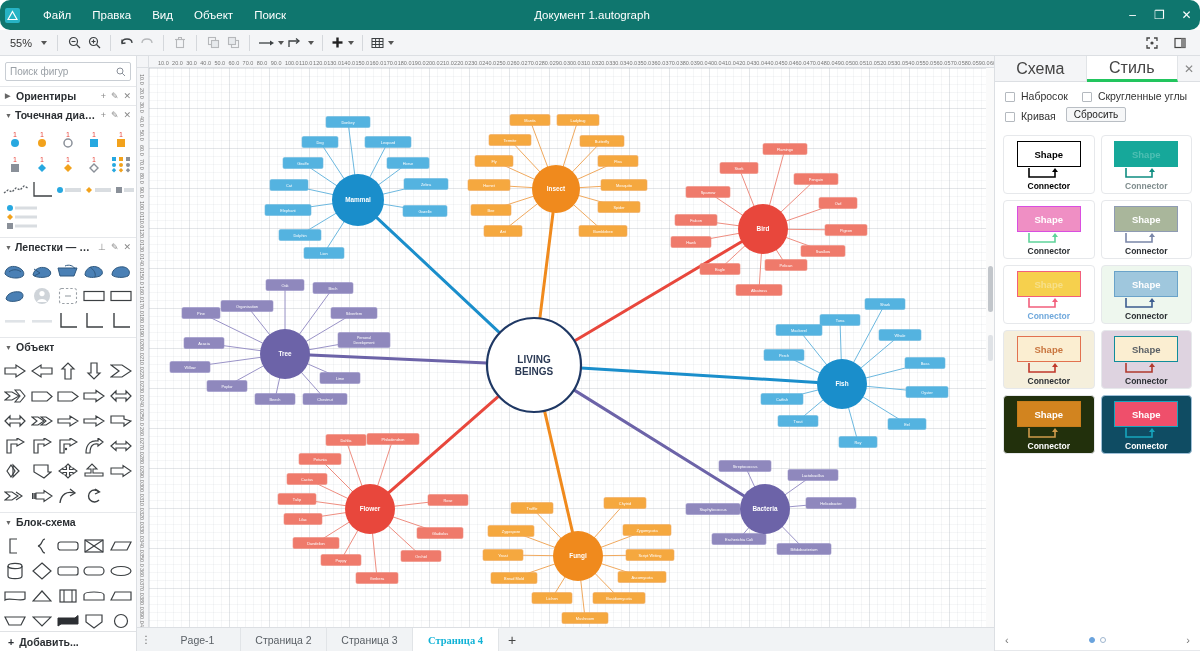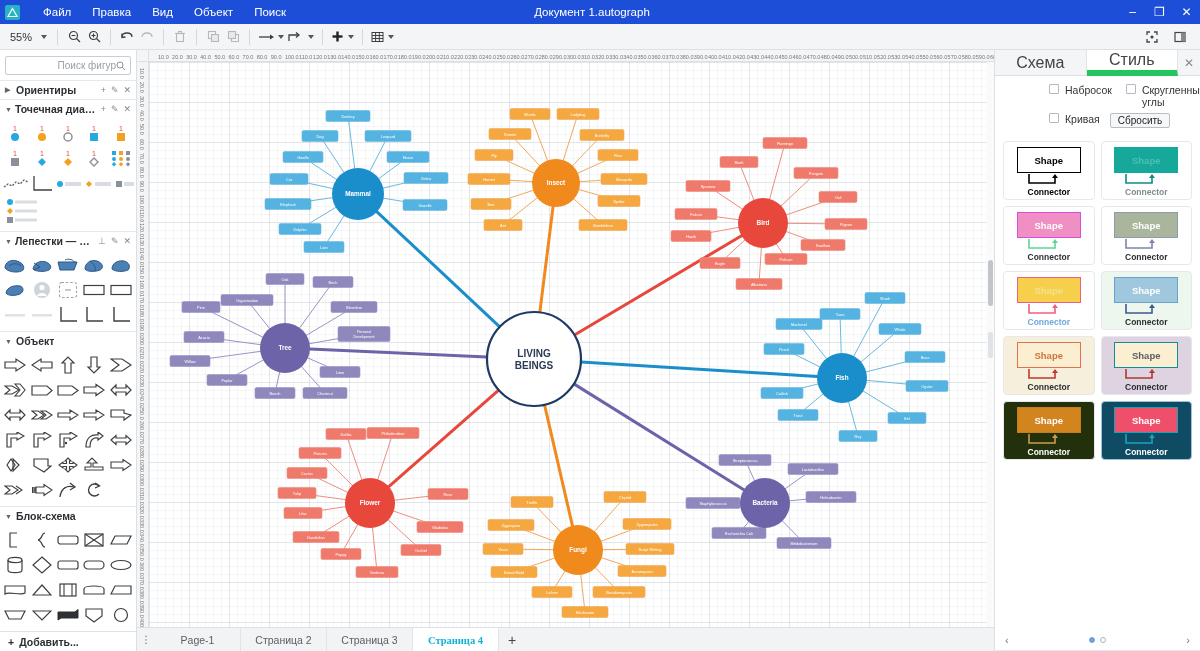--- a/index.html
+++ b/index.html
@@ -5,22 +5,22 @@
   * { box-sizing: border-box; margin:0; padding:0; }
   body {
     width:1200px; height:651px; overflow:hidden;
     font-family:"Liberation Sans", sans-serif;
     font-size:11px; color:#333; background:#fff;
   }
   .app { width:1200px; height:651px; display:flex; flex-direction:column; }
 
   
   .titlebar {
-    height:24px; background:#1d4ed8; color:#fff; display:flex; align-items:center;
-    position:relative; flex:none;
+    height:30px; background:#0f766e; color:#fff; display:flex; align-items:center;
+    position:relative; flex:none;border-radius:10px;
   }
   .logo {
     width:15px; height:15px; margin-left:5px; background:#27b3c4;
     display:flex; align-items:center; justify-content:center; border-radius:2px;
   }
   .logo svg { display:block; }
   .menubar { display:flex; margin-left:14px; gap:3px; }
   .menubar span {
     padding:2px 9px; font-size:11.5px; color:#fff; cursor:default; border-radius:2px;
   }
@@ -53,21 +53,21 @@
   
   .leftpanel {
     width:137px; background:#fff; border-right:1px solid #dcdfe3;
     display:flex; flex-direction:column; flex:none; overflow:hidden;
   }
   .searchwrap { padding:6px 5px 5px 5px; }
   .searchbox {
     height:19px; border:1px solid #c9ced4; border-radius:2px; background:#fff;
     display:flex; align-items:center; padding:0 4px; font-size:10px; color:#9aa0a6;
   }
-  .searchbox .sv { flex:1;text-align:right; }
+  .searchbox .sv { flex:1; }
   .shapelist { flex:1; overflow:hidden; }
   .sec-head {
     display:flex; align-items:center; height:19px; padding:0 5px;
     border-top:1px solid #e6e8eb; font-size:10.5px; color:#2b2f33; font-weight:bold;
     gap:3px;
   }
   .sec-head .tri { font-size:7px; color:#666; width:8px; }
   .sec-head .nm { white-space:nowrap; overflow:hidden; text-overflow:ellipsis; }
   .sec-head .acts { margin-left:auto; display:flex; gap:5px; color:#888; font-size:9px; font-weight:normal; }
   .sec-body { padding:4px 3px 5px 3px; }
@@ -131,24 +131,24 @@
   
   .rightpanel {
     width:206px; background:#fff; border-left:1px solid #dcdfe3; flex:none;
     display:flex; flex-direction:column;
   }
   .rp-tabs { display:flex; height:26px; border-bottom:1px solid #dcdfe3; background:#f4f5f7; }
   .rp-tab {
     flex:1; display:flex; align-items:center; justify-content:center; font-size:16px; color:#444;
     border-right:1px solid #e1e4e7;
   }
-  .rp-tab.active { background:#fff; border-bottom:6px solid #22c55e; margin-bottom:-1px; }
+  .rp-tab.active { background:#fff; border-bottom:3px solid #22c55e; margin-bottom:-1px; }
   .rp-close { width:22px; display:flex; align-items:center; justify-content:center; color:#888; font-size:12px; }
   .rp-opts { padding:8px 10px 6px 10px; }
-  .optrow { display:flex; align-items:flex-start; gap:6px; margin-bottom:5px;margin-left:44px; }
+  .optrow { display:flex; align-items:flex-end; gap:6px; margin-bottom:5px; }
   .chk { width:10px; height:10px; border:1px solid #b4b9bf; border-radius:1px; background:#fff; flex:none; }
   .optlbl { font-size:10.5px; color:#333; }
   .resetbtn {
     border:1px solid #b9bec4; border-radius:2px; background:#f6f7f8; font-size:10px;
     padding:1px 7px; color:#222; margin-left:4px;
   }
   .swgrid { padding:2px 8px 0 8px; display:grid; grid-template-columns:1fr 1fr; gap:6px; }
   .swcard {
     height:59px; border:1px solid #e6e8eb; border-radius:4px; position:relative;
     display:flex; flex-direction:column; align-items:center; justify-content:flex-start; padding-top:5px;

